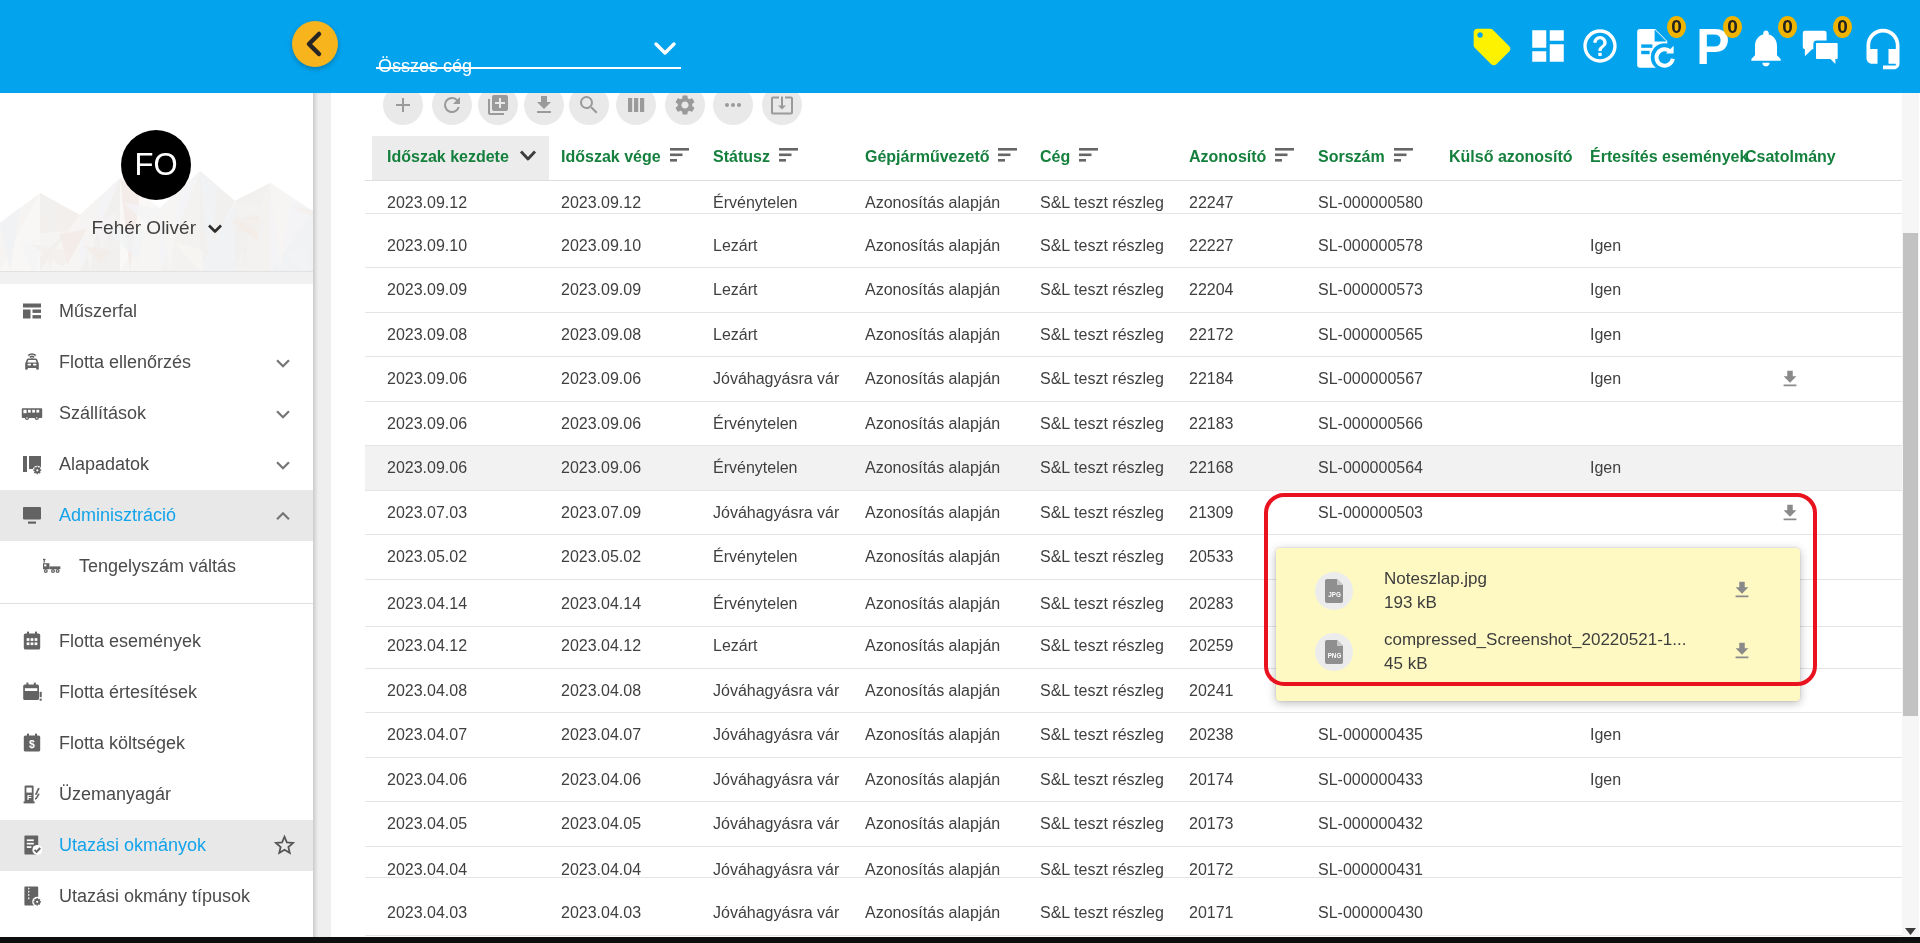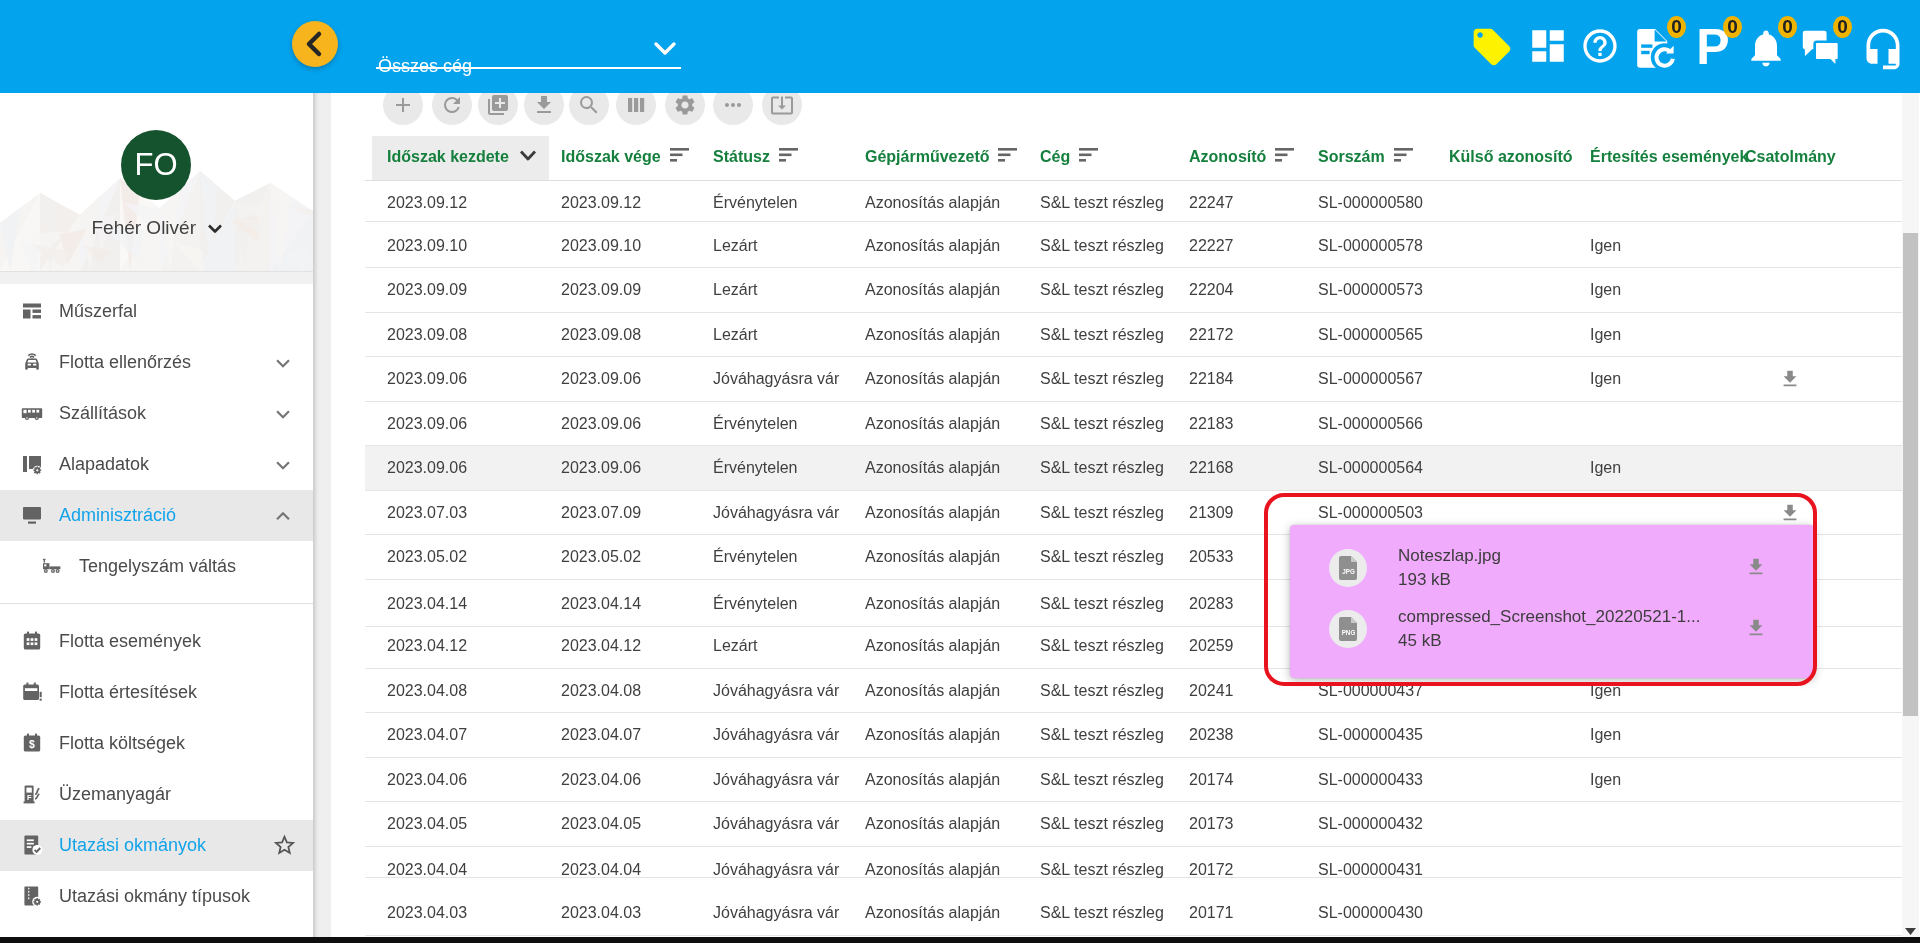--- a/index.html
+++ b/index.html
@@ -12,21 +12,21 @@
 #backbtn { position:absolute; left:292px; top:21px; width:46px; height:46px; border-radius:50%;
   background:#f8b41c; box-shadow:0 2px 5px rgba(0,0,0,.25); }
 #osszes { position:absolute; left:378px; top:56px; font-size:18px; color:#fff; }
 #osszes-line { position:absolute; left:376px; top:67px; width:305px; height:2px; background:#fff; }
 
 #sidebar { position:absolute; left:0; top:93px; width:313px; height:850px; background:#fff; }
 #sidescroll { position:absolute; left:313px; top:93px; width:18px; height:850px; background:#efefef;
   box-shadow:inset 4px 0 4px -2px rgba(0,0,0,.18); }
 #profile { position:absolute; left:0; top:0; width:313px; height:178px; background:#fff; overflow:hidden; }
 #avatar { position:absolute; left:121px; top:37px; width:70px; height:70px; border-radius:50%;
-  background:#14532d; color:#fff; font-size:31px; text-align:center; line-height:70px; }
+  background:#000000; color:#fff; font-size:31px; text-align:center; line-height:70px; }
 #pname { position:absolute; left:12px; top:124px; width:290px; text-align:center; font-size:19px; color:#404040; }
 #profgap { position:absolute; left:0; top:178px; width:313px; height:13px; background:#f1f1f1;
   border-top:1px solid #e2e2e2; }
 .mi { position:absolute; left:0; width:313px; height:51px; }
 .mi .ic { position:absolute; left:20px; top:13px; width:24px; height:24px; }
 .mi .ic2 { position:absolute; left:40px; top:13px; width:24px; height:24px; }
 .mi .t { position:absolute; left:59px; top:0; line-height:51px; font-size:18px; color:#4b4b4b; white-space:nowrap; }
 .mi .t2 { position:absolute; left:79px; top:0; line-height:51px; font-size:18px; color:#4b4b4b; white-space:nowrap; }
 .mi .chev { position:absolute; left:272px; top:15px; width:22px; height:22px; }
 .mi.sel { background:#e8e8e8; }
@@ -45,22 +45,22 @@
 .row { position:absolute; left:34px; width:1537px; height:45px; border-bottom:1px solid #e4e4e4; }
 .row .c { position:absolute; top:0; line-height:44px; font-size:16px; color:#3f3f3f; white-space:nowrap; }
 
 
 .c1{left:22px} .c2{left:196px} .c3{left:348px} .c4{left:500px} .c5{left:675px}
 .c6{left:824px} .c7{left:953px} .c9{left:1225px}
 .dlc { position:absolute; left:1414px; top:11px; width:22px; height:22px; }
 
 #redbox { position:absolute; left:1264px; top:493px; width:553px; height:193px; border:4px solid #e8131e;
   border-radius:20px; }
-#card { position:absolute; left:1276px; top:525px; width:524px; height:153px; background:#f0abfc;
-  border-radius:4px; box-shadow:0 2px 10px rgba(0,0,0,.28), 0 0 0 1px rgba(0,0,0,.04);margin-left:14px; }
+#card { position:absolute; left:1276px; top:548px; width:524px; height:153px; background:#fef9c3;
+  border-radius:4px; box-shadow:0 2px 10px rgba(0,0,0,.28), 0 0 0 1px rgba(0,0,0,.04); }
 .fent { position:absolute; left:0; width:524px; height:64px; }
 .fcirc { position:absolute; left:39px; top:3px; width:38px; height:38px; border-radius:50%; background:#ececec; }
 .fname { position:absolute; left:108px; top:0; font-size:17px; color:#3d3d3d; white-space:nowrap; }
 .fsize { position:absolute; left:108px; top:24px; font-size:17px; color:#3d3d3d; }
 .fdl { position:absolute; left:455px; top:10px; width:22px; height:22px; }
 
 #rsb-track { position:absolute; left:1902px; top:93px; width:17px; height:845px; background:#f6f6f6; }
 #rsb-thumb { position:absolute; left:1903px; top:233px; width:15px; height:483px; background:#c2c2c2; }
 #bottombar { position:absolute; left:0; top:937px; width:1920px; height:6px; background:#0e0e0e; }
 </style>
@@ -453,21 +453,21 @@
               <rect x="0" y="2" width="19" height="2.6"></rect>
               <rect x="0" y="7.5" width="12.5" height="2.6"></rect>
               <rect x="0" y="13" width="7" height="2.6"></rect>
             </g>
           </svg></div>
 <div class="hcell" style="left:1118px">Külső azonosító</div>
 <div class="hcell" style="left:1259px">Értesítés események</div>
 <div class="hcell" style="left:1414px">Csatolmány</div>
       </div>
   <div id="tbody">
-        <div class="row" style="top:87.5px;height:41px;">
+        <div class="row" style="top:87.5px;height:33px;">
           <div class="c c1">2023.09.12</div>
           <div class="c c2">2023.09.12</div>
           <div class="c c3">Érvénytelen</div>
           <div class="c c4">Azonosítás alapján</div>
           <div class="c c5">S&amp;L teszt részleg</div>
           <div class="c c6">22247</div>
           <div class="c c7">SL-000000580</div>
         </div>
 <div class="row" style="top:130.5px;height:44.5px;">
           <div class="c c1">2023.09.10</div>

